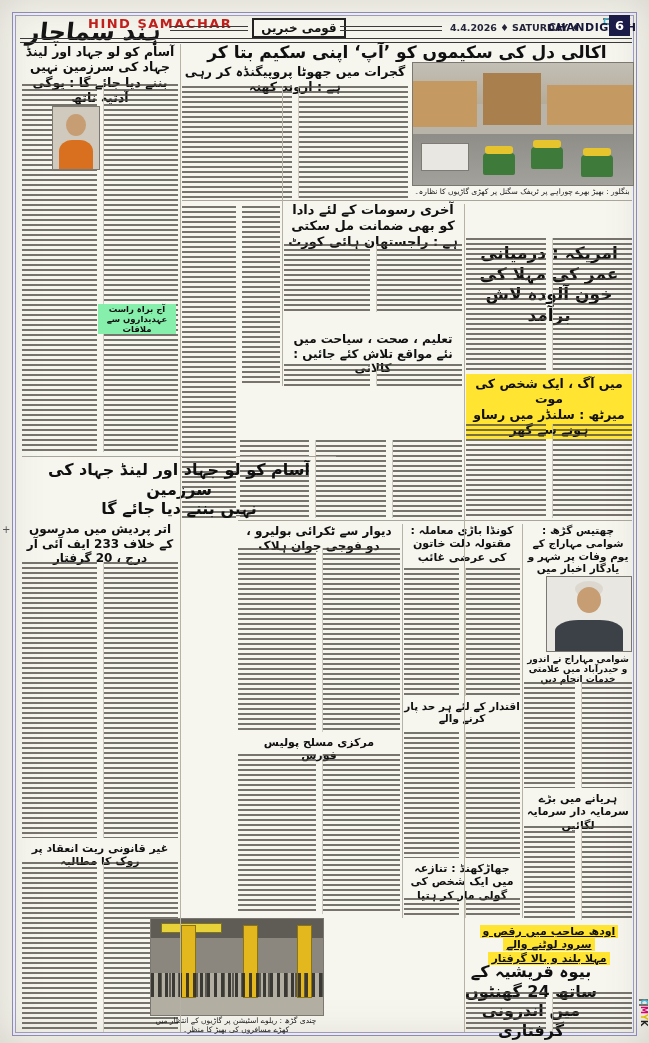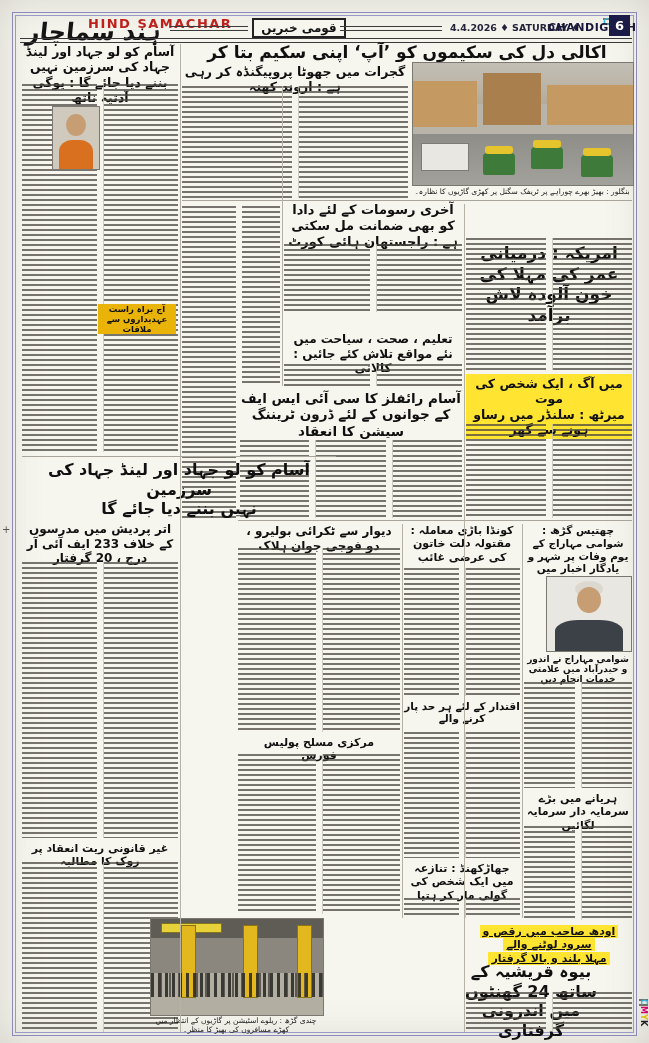--- a/index.html
+++ b/index.html
@@ -90,21 +90,21 @@
 
   <div class="abs hl" style="left:22px;top:44px;width:156px;font-size:12.5px;">آسام کو لو جہاد اور لینڈ جہاد کی سرزمین نہیں بننے دیا جائے گا : یوگی آدتیہ ناتھ</div>
   <div class="cols" style="left:22px;top:84px;width:156px;height:368px;">
     <div class="c"></div>
       <div class="c"></div>
   </div>
   <div class="photo monk" style="left:52px;top:106px;width:46px;height:62px;">
     <div class="head-circ" style="left:13px;top:7px;width:20px;height:22px;"></div>
     <div class="monk-body"></div>
   </div>
-  <div class="abs crosshead" style="left:98px;top:304px;width:78px;font-size:8.5px;background:#eab308;">آج براہ راست عہدیداروں سے ملاقات</div>
+  <div class="abs crosshead" style="left:98px;top:304px;width:78px;font-size:8.5px;background:#86efac;">آج براہ راست عہدیداروں سے ملاقات</div>
 
   <div class="abs hl" style="left:182px;top:42px;width:450px;font-size:17px;">اکالی دل کی سکیموں کو ’آپ‘ اپنی سکیم بتا کر</div>
   <div class="abs hl" style="left:182px;top:64px;width:226px;font-size:12.5px;">گجرات میں جھوٹا پروپیگنڈہ کر رہی ہے : اروند کھنہ</div>
 
   <div class="photo" style="left:412px;top:62px;width:220px;height:122px;">
     <div class="street-sky"></div>
     <div class="street-bldg" style="left:0;top:18px;width:64px;height:46px;"></div>
     <div class="street-bldg b2" style="left:70px;top:10px;width:58px;height:52px;"></div>
     <div class="street-bldg" style="left:134px;top:22px;width:86px;height:40px;"></div>
     <div class="street-road"></div>
@@ -132,21 +132,20 @@
   <div class="cols" style="left:284px;top:244px;width:178px;height:68px;">
     <div class="c"></div>
       <div class="c"></div>
   </div>
   <div class="abs hl" style="left:284px;top:332px;width:178px;font-size:12px;">تعلیم ، صحت ، سیاحت میں نئے مواقع تلاش کئے جائیں : کالانی</div>
   <div class="cols" style="left:284px;top:364px;width:178px;height:22px;">
     <div class="c"></div>
       <div class="c"></div>
   </div>
 
-  <div class="abs hl" style="left:240px;top:390px;width:222px;font-size:13.5px;">آسام رائفلز کا سی آئی ایس ایف کے جوانوں کے لئے ڈرون ٹریننگ سیشن کا انعقاد</div>
   <div class="cols" style="left:240px;top:440px;width:222px;height:78px;">
     <div class="c"></div>
       <div class="c"></div>
       <div class="c"></div>
   </div>
 
   <div class="abs hl" style="left:466px;top:204px;width:166px;font-size:17px;margin-top:39px;">امریکہ : درمیانی عمر کی مہلا کی خون آلودہ لاش برآمد</div>
   <div class="cols" style="left:466px;top:238px;width:166px;height:132px;">
     <div class="c"></div>
       <div class="c"></div>

